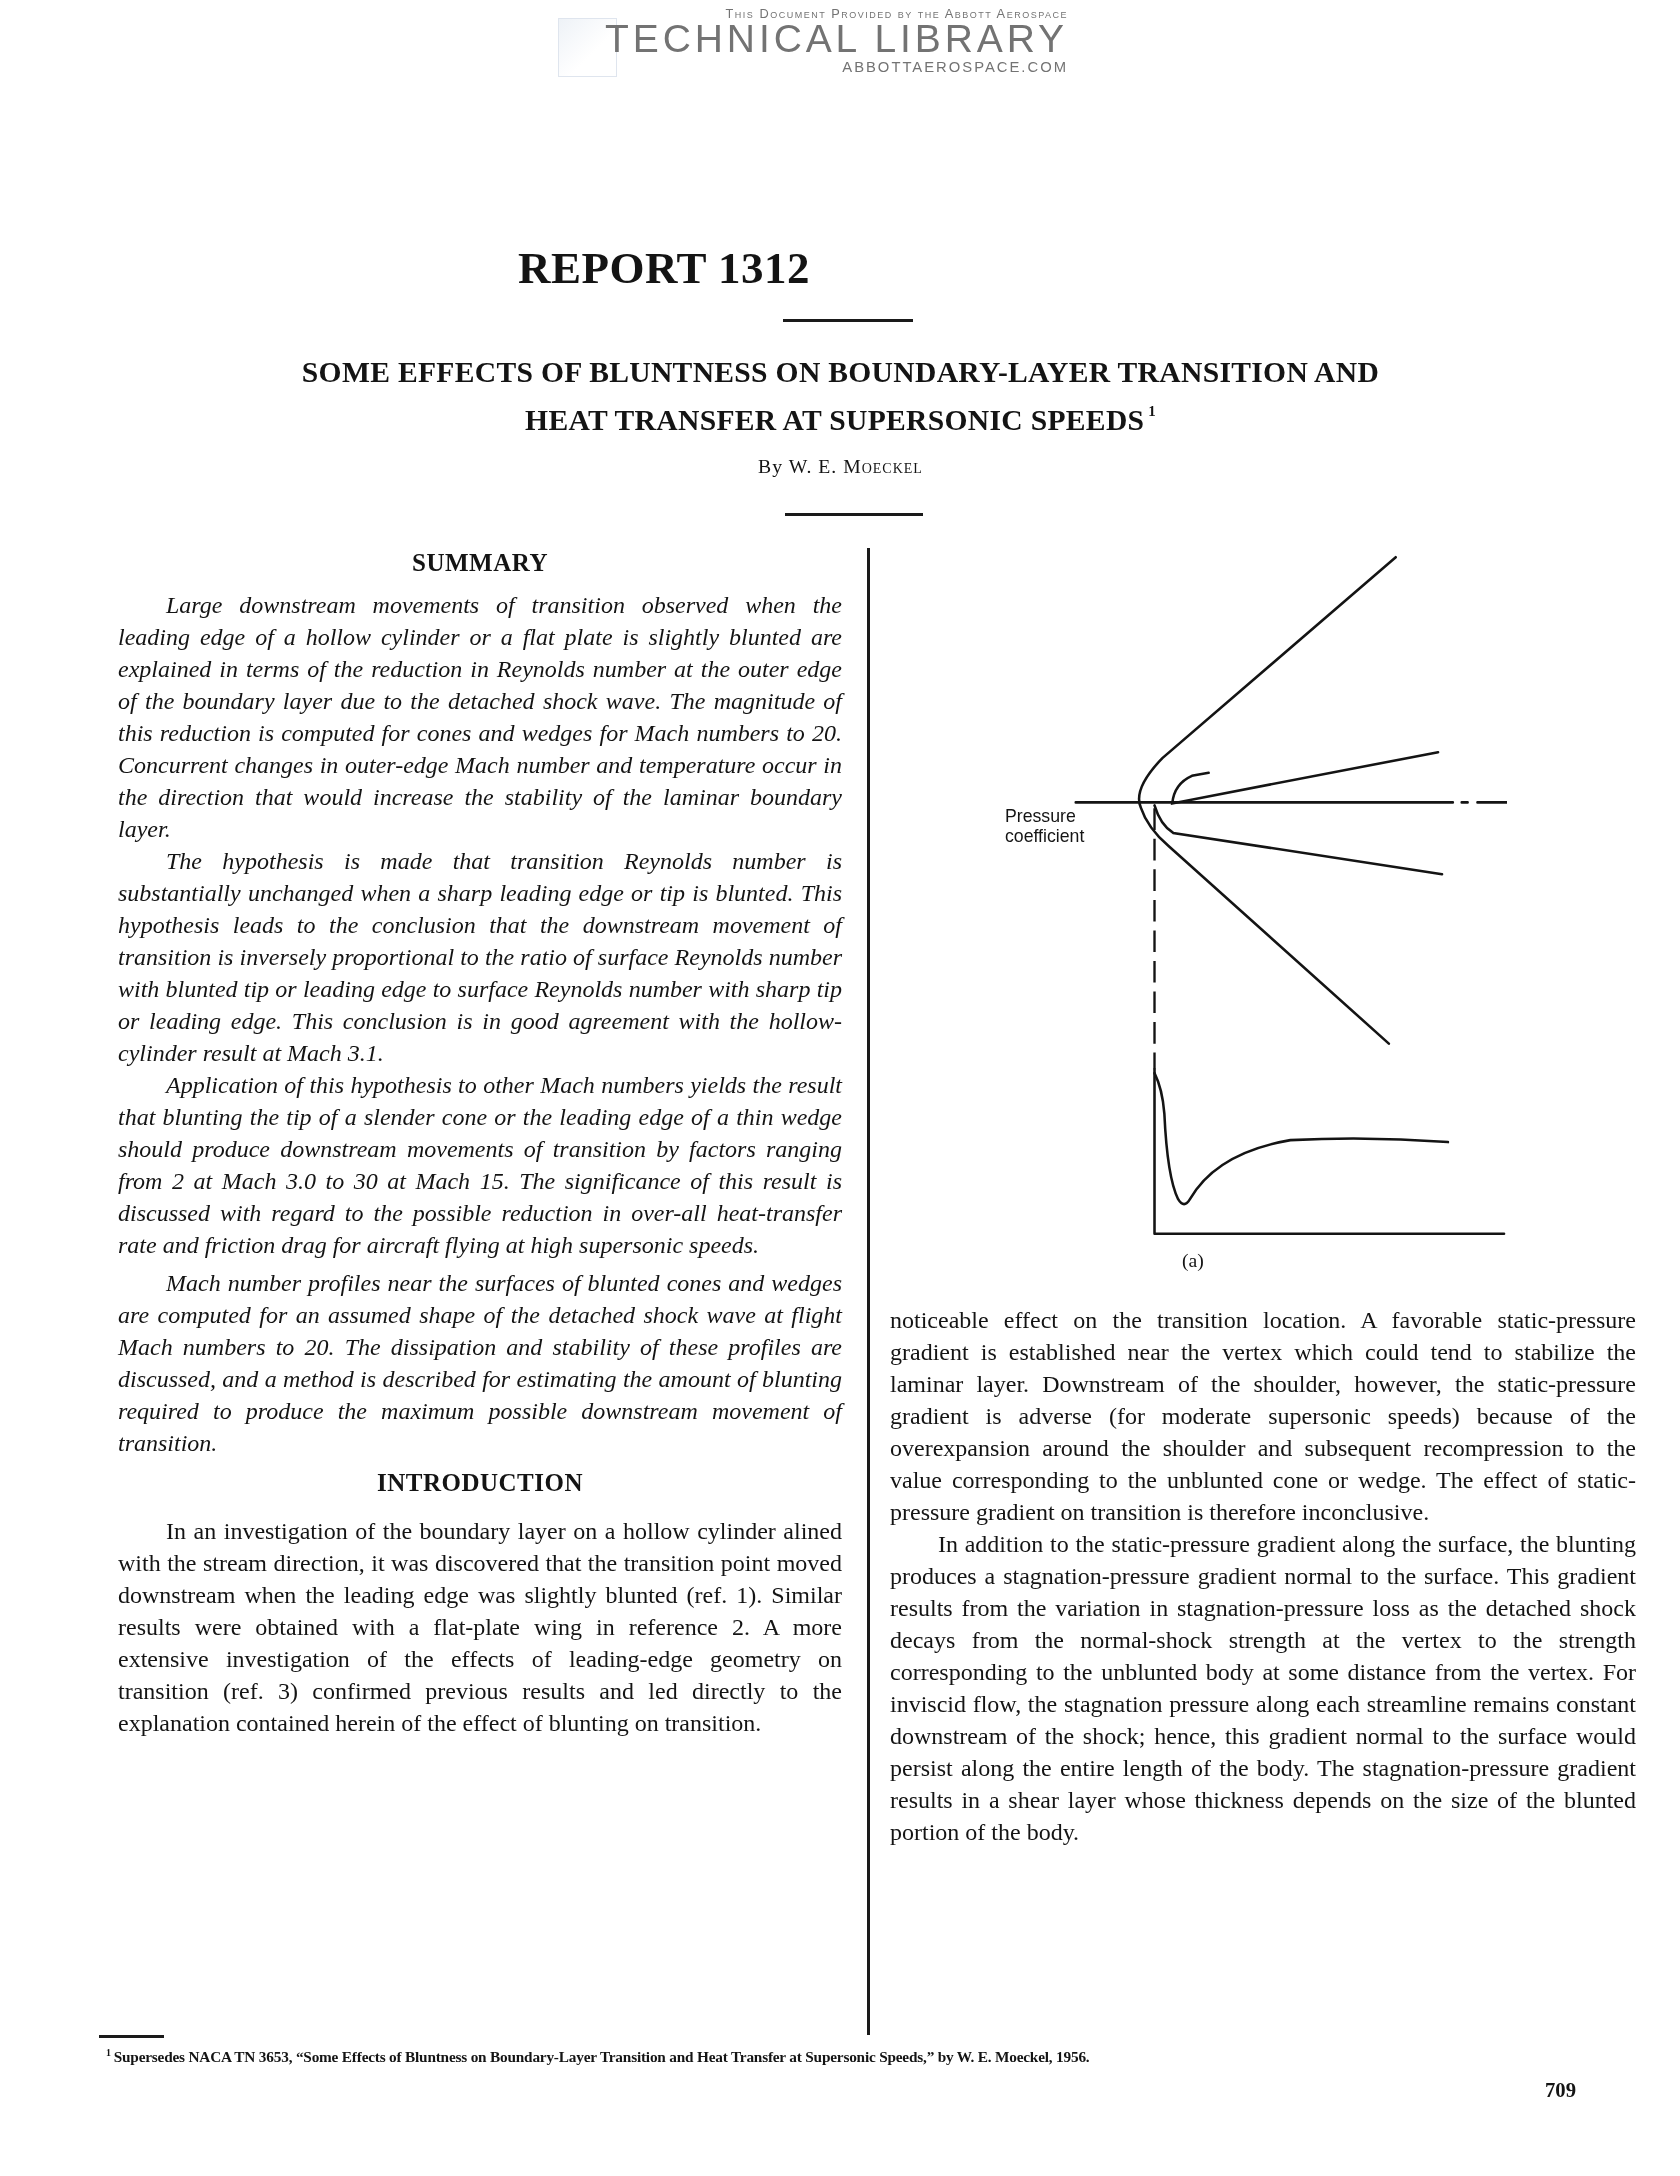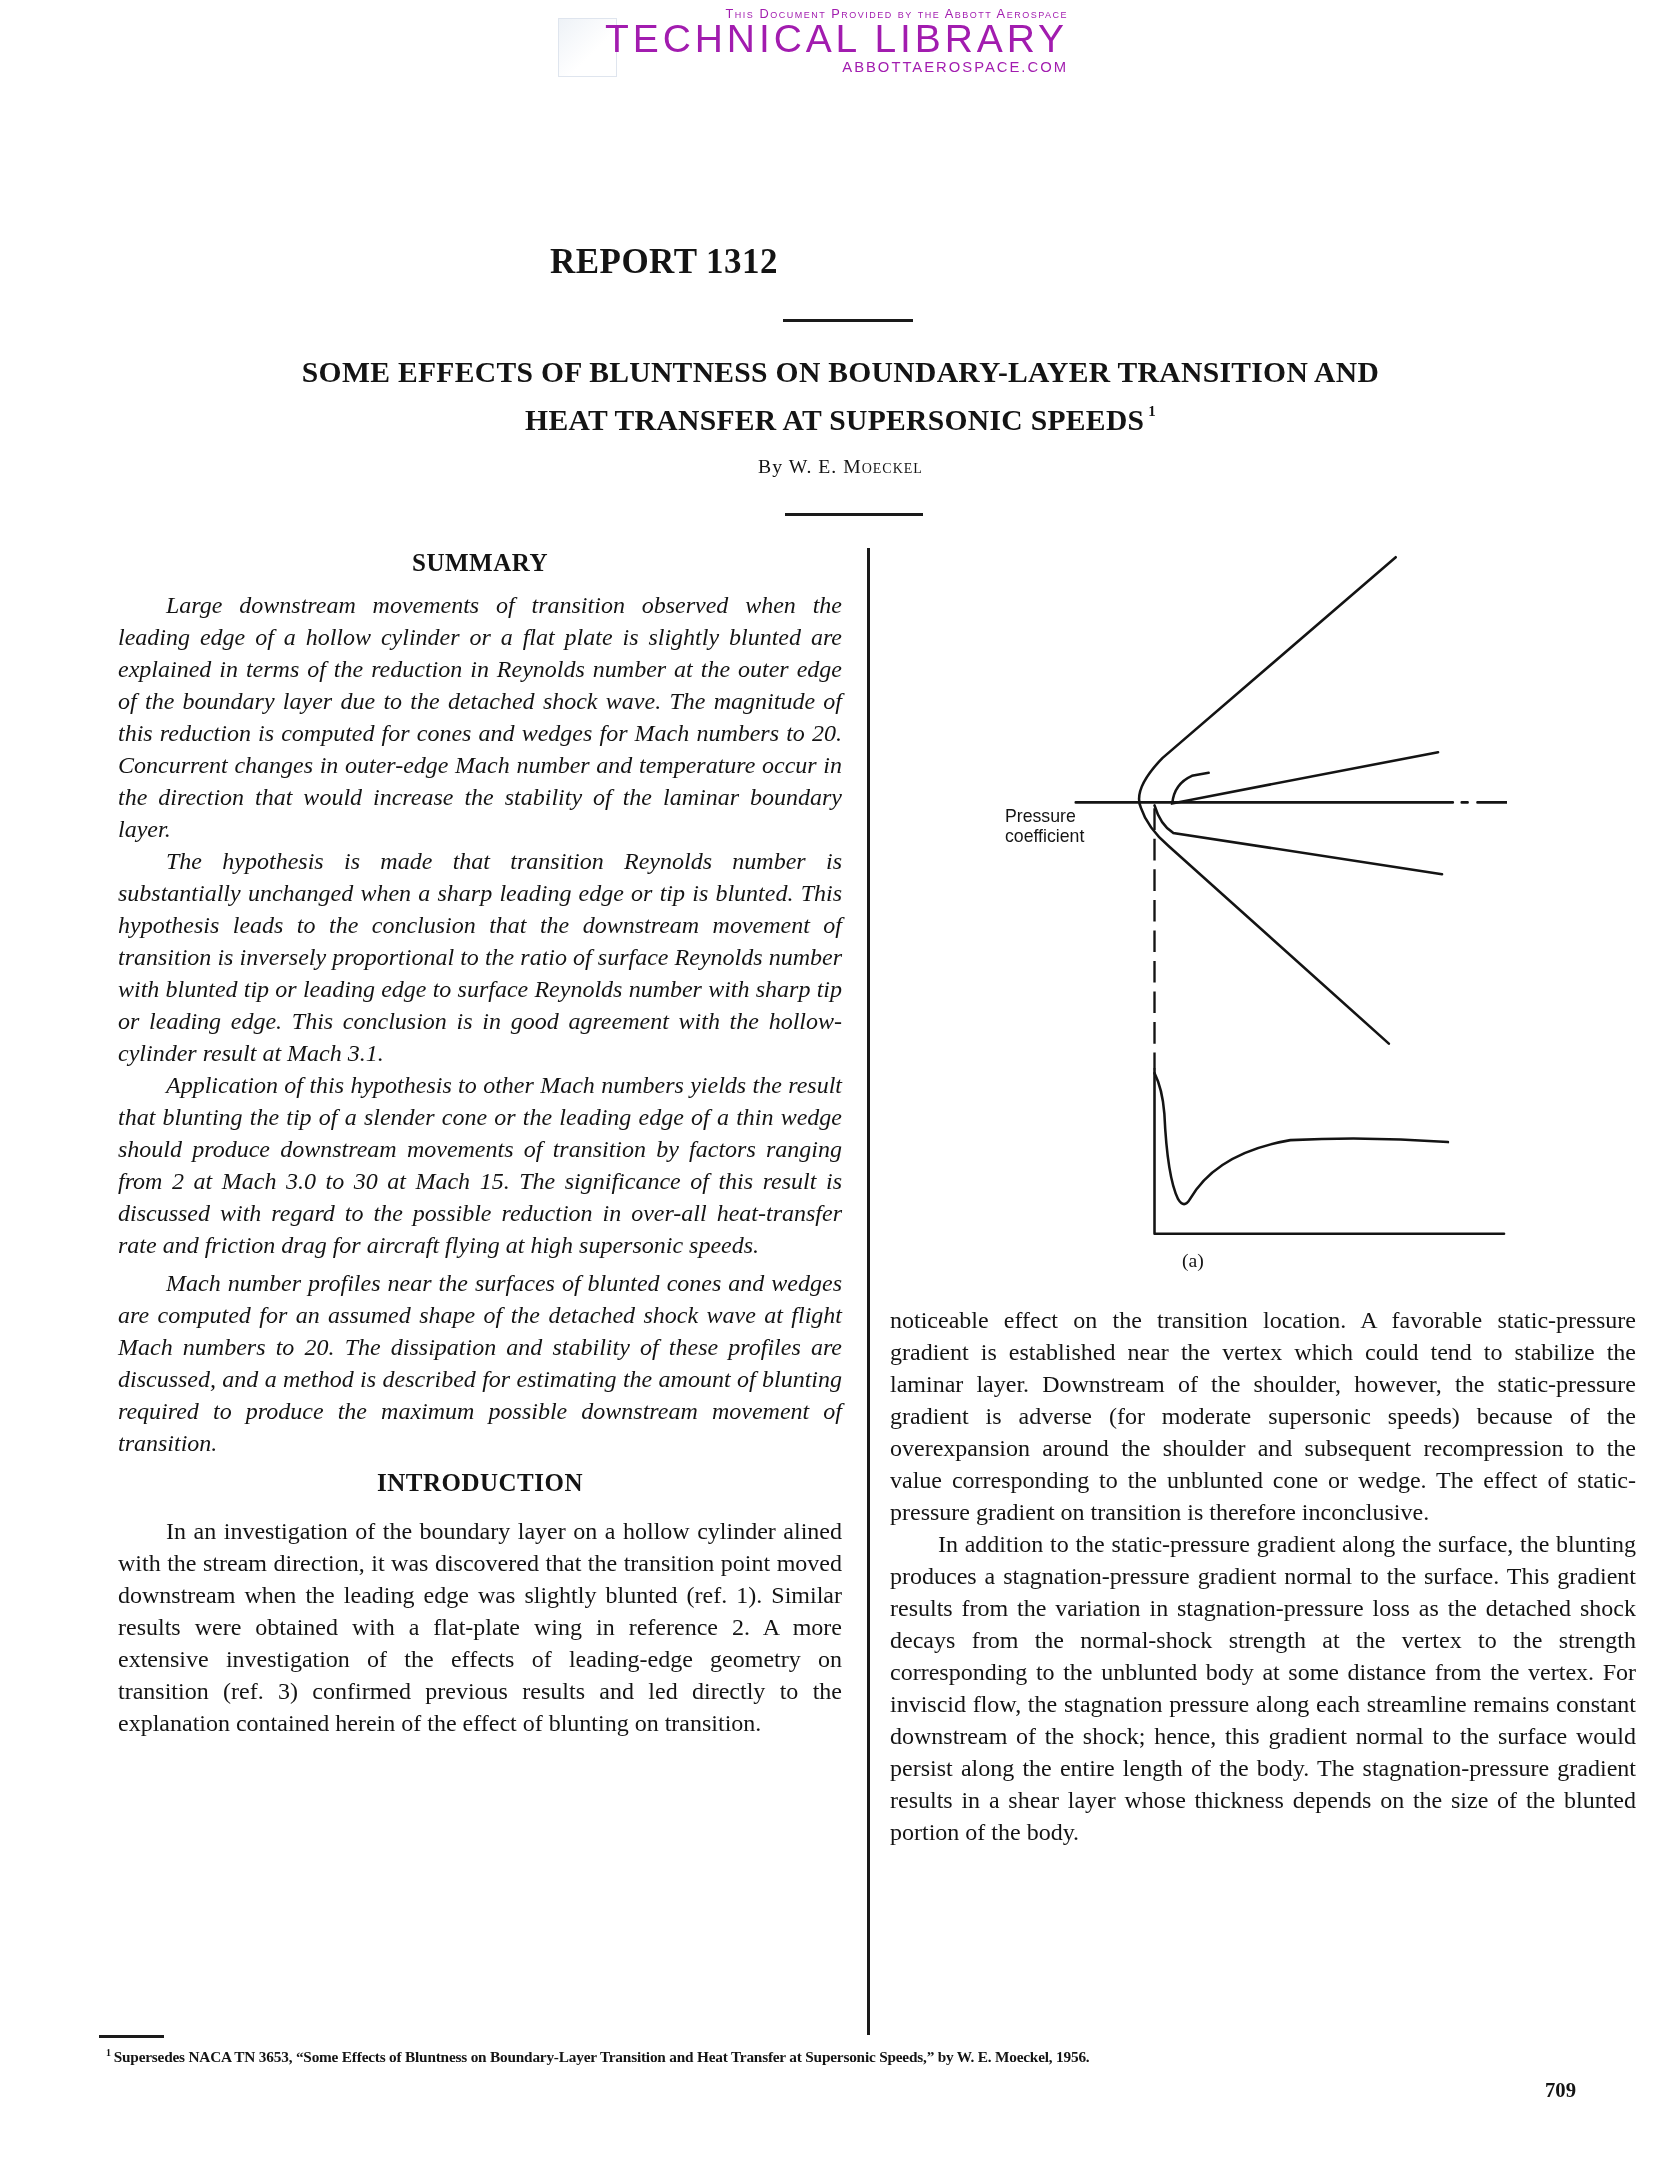--- a/index.html
+++ b/index.html
@@ -1,25 +1,25 @@
 <!DOCTYPE html>
 <html><head>
 <meta charset="utf-8">
 <style>
   * { box-sizing: border-box; margin: 0; padding: 0; }
   html, body { width: 1681px; height: 2176px; background: #ffffff; }
   body { position: relative; overflow: hidden; color: #141414; font-family: "DejaVu Serif", "Liberation Serif", serif; }
 
-  .watermark { position: absolute; left: 566px; top: 5.9px; width: 512px; height: 77px; color: #a21caf; font-family: "Liberation Sans", "DejaVu Sans", sans-serif; }
+  .watermark { position: absolute; left: 566px; top: 5.9px; width: 512px; height: 77px; color: #737373; font-family: "Liberation Sans", "DejaVu Sans", sans-serif; }
   .wm-line1 { position: absolute; left: 0; top: 0; width: 502px; text-align: right; font-size: 12.8px; letter-spacing: 1.5px; }
   .wm-line2 { position: absolute; left: 0; top: 14.8px; width: 502px; text-align: right; font-size: 39px; letter-spacing: 3.9px; line-height: 35px; }
   .wm-line3 { position: absolute; left: 0; top: 53px; width: 502px; text-align: right; font-size: 14.8px; letter-spacing: 2px; }
   .wm-logo { position: absolute; left: -7.9px; top: 11.8px; width: 59px; height: 59px; border: 1px solid #dfe5ee; background: linear-gradient(135deg, #eef2f7 0%, #ffffff 60%); }
 
-  .report-number { position: absolute; left: 0; width: 1328px; top: 242px; text-align: center; font-family: "Liberation Serif", "DejaVu Serif", serif; font-weight: bold; font-size: 35px; letter-spacing: 0.5px; }
+  .report-number { position: absolute; left: 0; width: 1328px; top: 242px; text-align: center; font-family: "Liberation Serif", "DejaVu Serif", serif; font-weight: bold; font-size: 45px; letter-spacing: 0.5px; }
   .rule { position: absolute; height: 3px; background: #1a1a1a; }
   .title { position: absolute; left: 0; width: 1681px; text-align: center; font-family: "Liberation Serif", "DejaVu Serif", serif; font-weight: bold; font-size: 29.6px; line-height: 39px; letter-spacing: 0.3px; }
   .title sup { font-size: 14.8px; vertical-align: 13.8px; margin-left: 3.9px; }
   .byline { position: absolute; left: 0; width: 1681px; top: 455px; text-align: center; font-family: "Liberation Serif", "DejaVu Serif", serif; font-size: 19.7px; letter-spacing: 1px; }
   .byline .sc { font-variant: small-caps; }
 
   .col-divider { position: absolute; left: 867px; top: 548px; width: 3px; height: 1487px; background: #1a1a1a; }
 
   .col { position: absolute; font-family: "Liberation Serif", "DejaVu Serif", serif; font-size: 24px; line-height: 32px; text-align: justify; }
   .col-left { left: 118px; width: 724px; }

